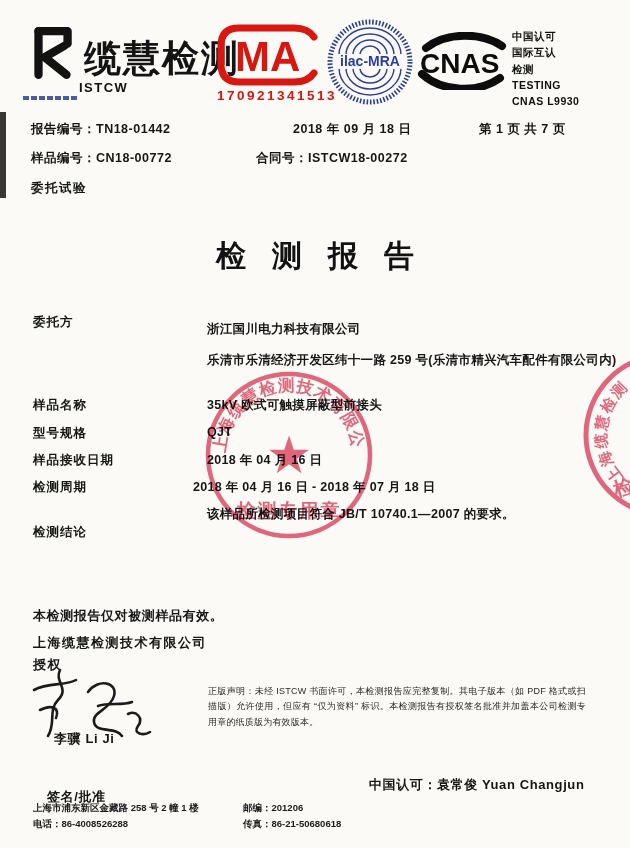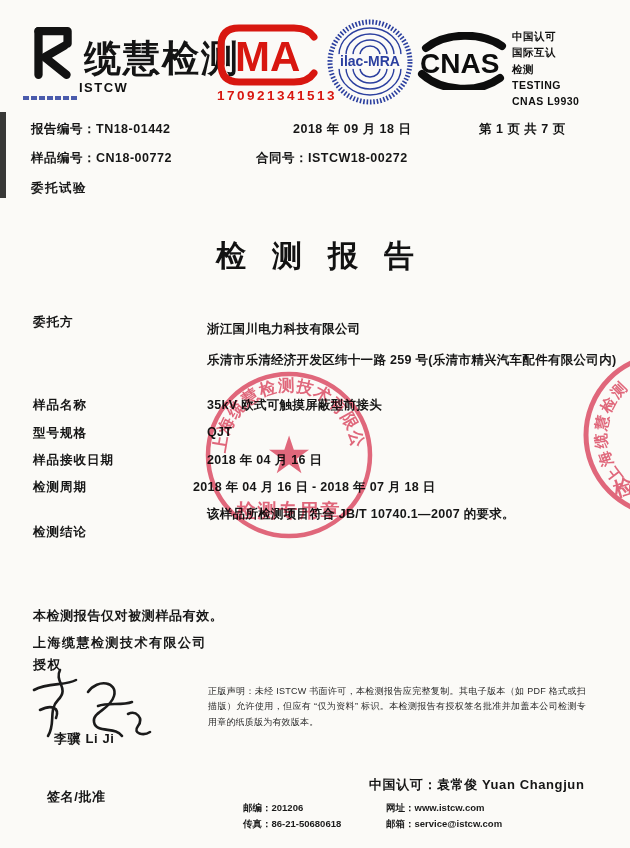--- a/index.html
+++ b/index.html
@@ -136,27 +136,27 @@
   </div>
 
   <div class="abs disclaimer" style="left:208px;top:684px;">正版声明：未经 ISTCW 书面许可，本检测报告应完整复制。其电子版本（如 PDF 格式或扫描版）允许使用，但应有 “仅为资料” 标识。本检测报告有授权签名批准并加盖本公司检测专用章的纸质版为有效版本。</div>
 
   <div class="abs statement" style="left:54px;top:730px;">李骥 Li Ji</div>
   <div class="abs statement" style="left:47px;top:756px;margin-top:32px;">签名/批准</div>
   <div class="abs statement" style="left:369px;top:776px;">
     <span>中国认可：</span><span>袁常俊 Yuan Changjun</span>
   </div>
 
+  <div class="abs footer-col" style="left:33px;top:800px;">
+    <div>上海市浦东新区金藏路 258 号 2 幢 1 楼</div>
+    <div><span>电话：</span><span>86-4008526288</span></div>
+  </div>
   <div class="abs footer-col" style="left:243px;top:800px;">
     <div><span>邮编：</span><span>201206</span></div>
     <div><span>传真：</span><span>86-21-50680618</span></div>
-  </div>
-  <div class="abs footer-col" style="left:386px;top:800px;">
-    <div><span>网址：</span><span>www.istcw.com</span></div>
-    <div><span>邮箱：</span><span>service@istcw.com</span></div>
   </div>
 
   <div class="abs stamp" style="left:194px;top:360px;width:190px;height:190px;">
     <svg width="190" height="190" viewBox="0 0 190 190">
       <defs>
         <path id="sealArc" d="M 95,95 m -64,0 a 64,64 0 1 1 128,0"></path>
       </defs>
       <circle cx="95" cy="95" r="81" fill="none" stroke="#df4f68" stroke-width="4.5"></circle>
       <text font-size="16.5" font-weight="bold" fill="#df4f68" letter-spacing="1" font-family="Liberation Sans, sans-serif">
         <textPath href="#sealArc" startOffset="2">上海缆慧检测技术有限公司</textPath>

